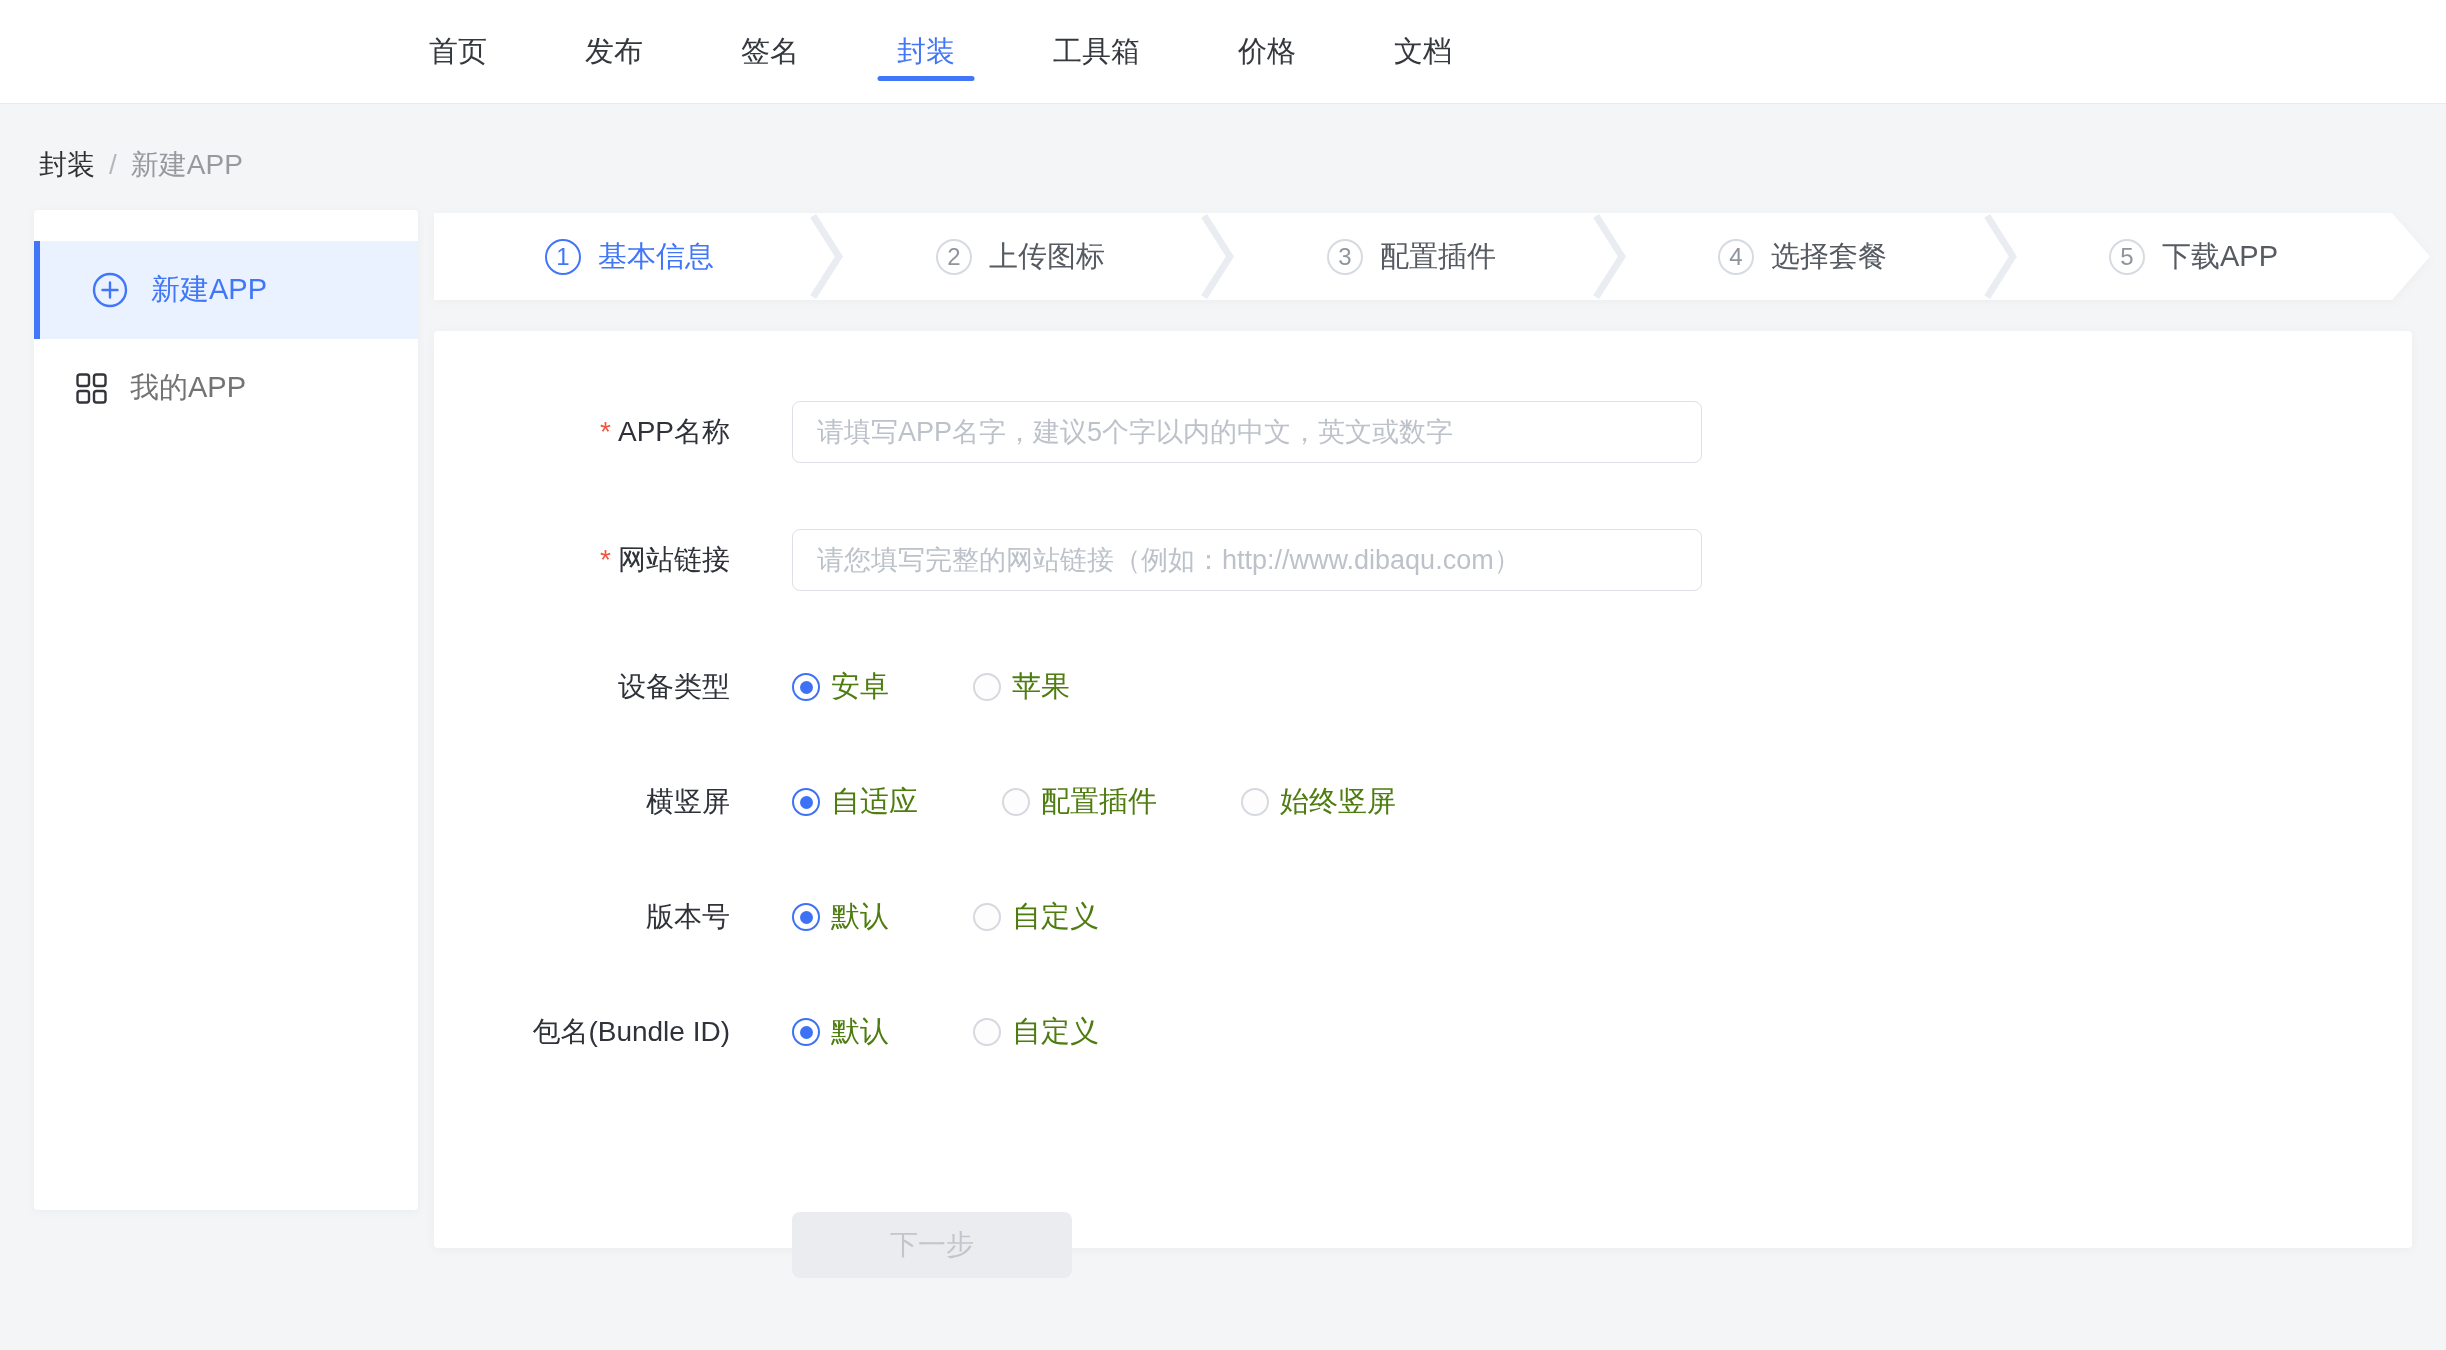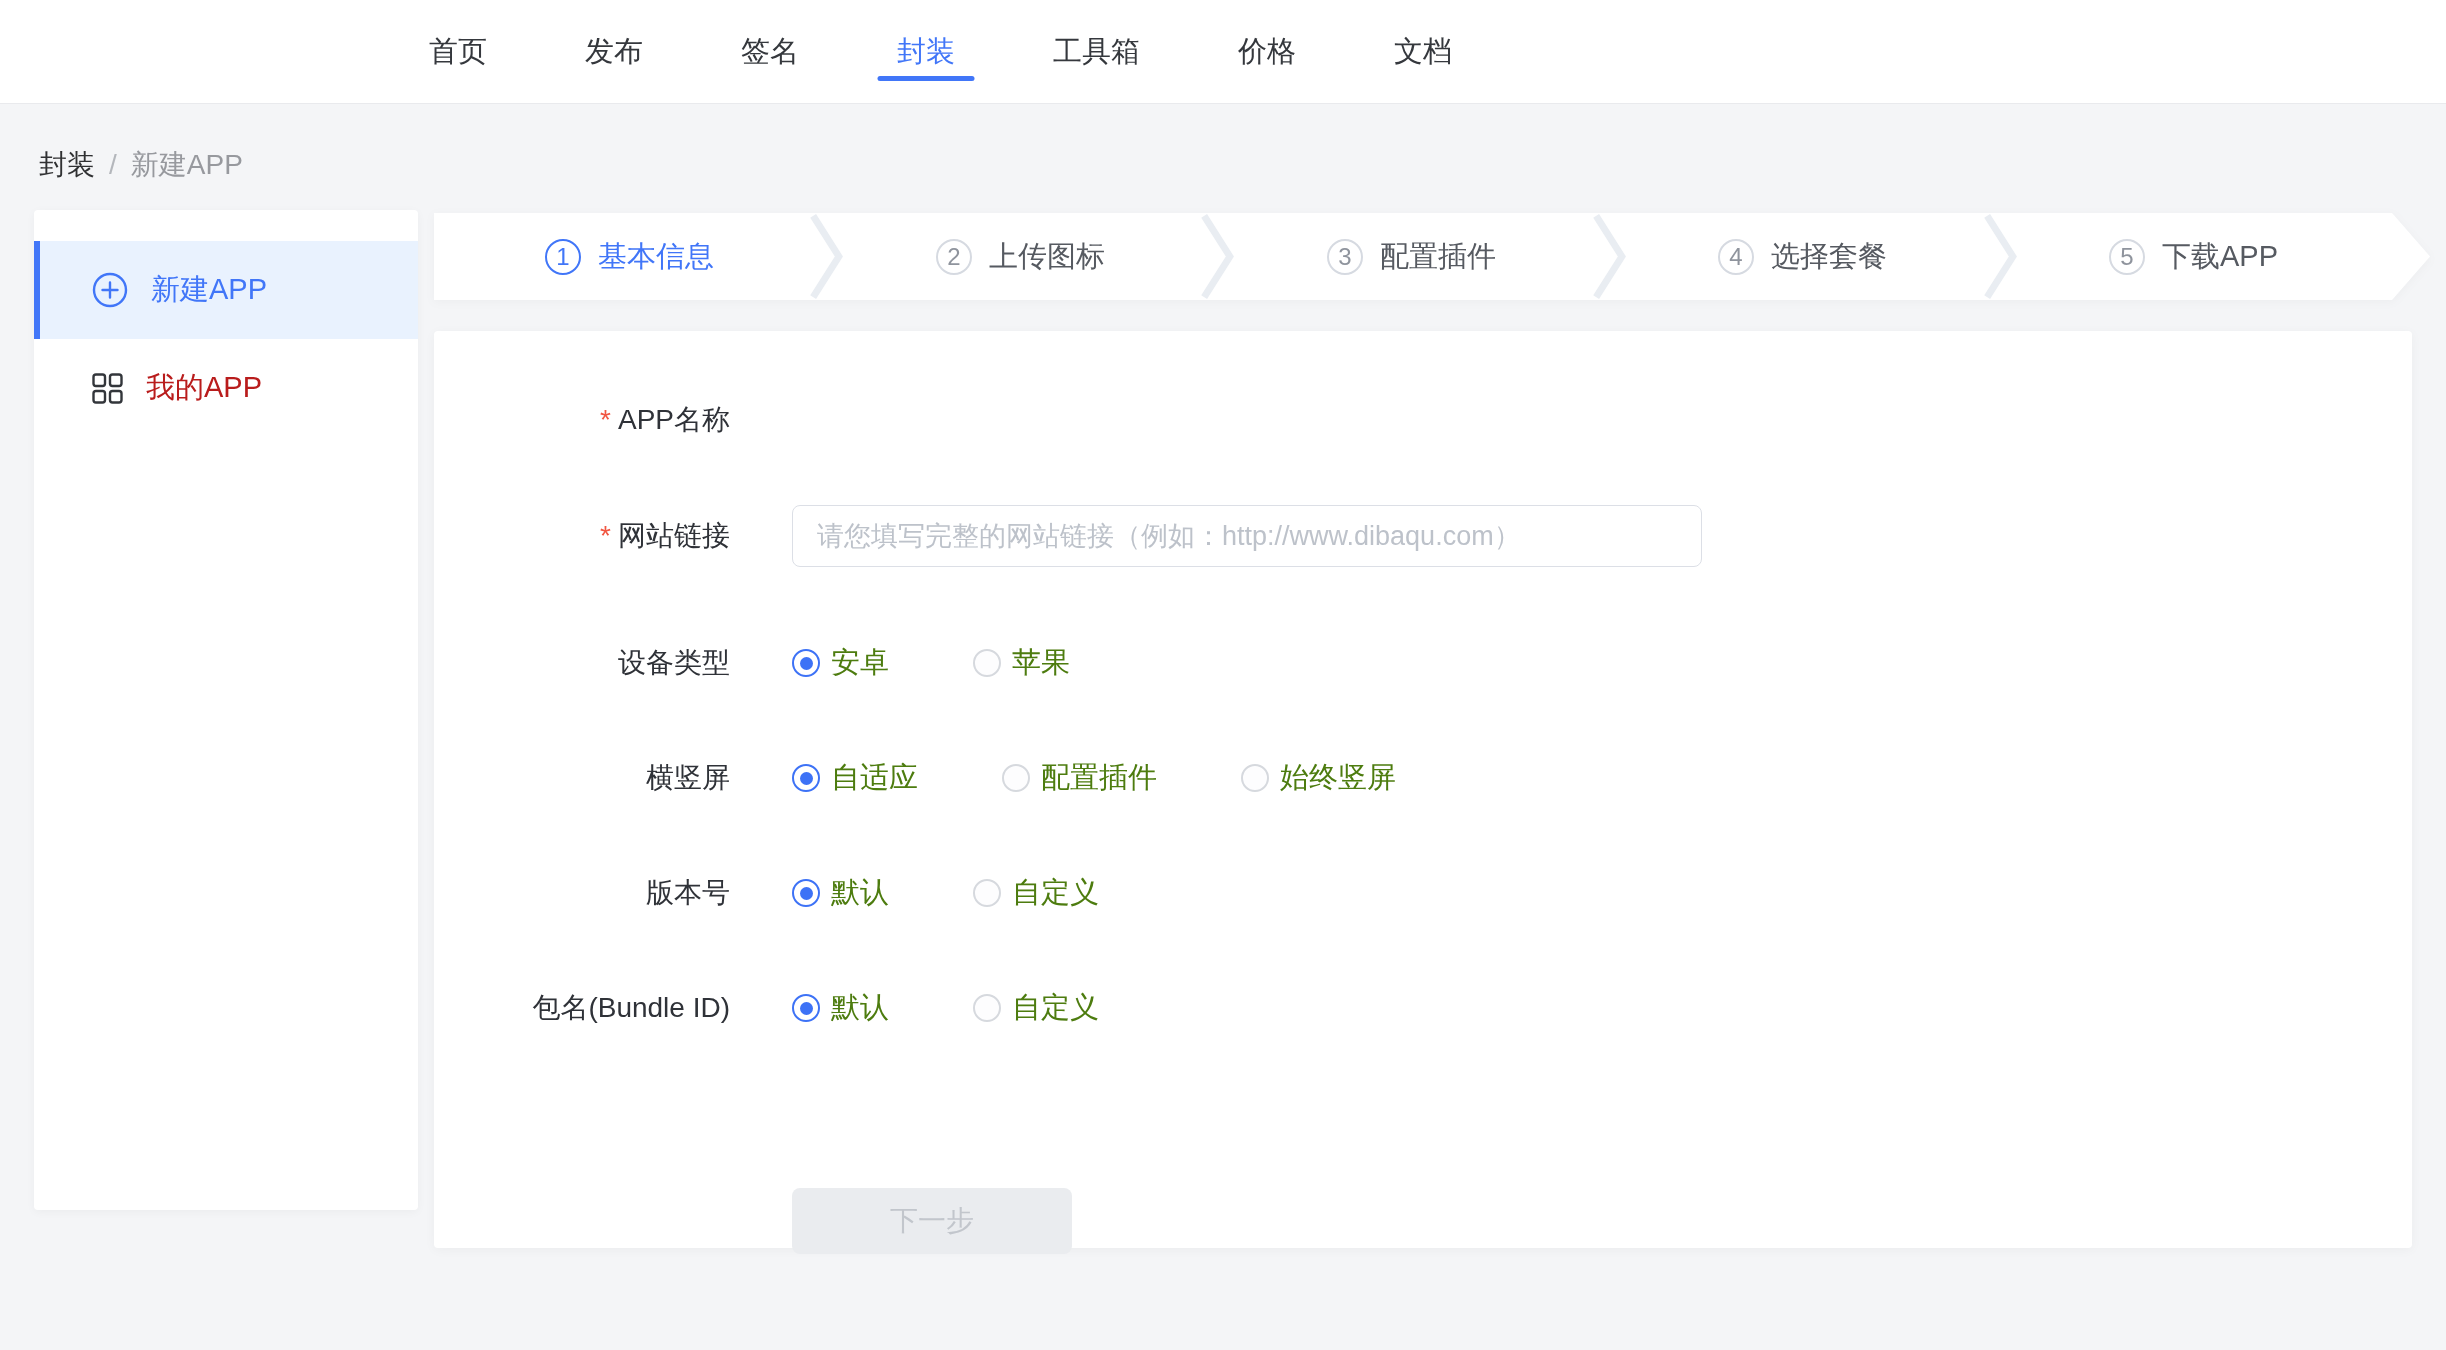--- a/index.html
+++ b/index.html
@@ -33,22 +33,22 @@
   .bc-sep { color:#b4b7bc; margin:0 14px; }
   .bc-cur { color:#97999e; }
 
   
   .sidebar {
     position:absolute; left:34px; top:210px; width:384px; height:1000px;
     background:#ffffff; border-radius:4px; box-shadow:0 2px 10px rgba(0,0,0,0.04);
     padding-top:31px;
   }
   .side-item {
-    height:98px; display:flex; align-items:center; padding-left:58px;
-    font-size:29px; color:#b91c1c; cursor:pointer;
+    height:98px; display:flex; align-items:center; padding-left:42px;
+    font-size:29px; color:#737373; cursor:pointer;
   }
   .side-item.active {
     background:#e9f2fe; border-left:6px solid #4176f8; padding-left:52px; color:#4176f8;
   }
   .side-icon { display:inline-flex; flex:0 0 auto; }
   .side-label { margin-left:23px; }
 
   
   .steps-wrap { position:absolute; left:434px; top:213px; width:1996px; height:87px;
     filter:drop-shadow(0 2px 5px rgba(0,0,0,0.03)); }
@@ -204,20 +204,21 @@
     </svg>
   </div>
 
   <main class="card">
 
     <div class="form-row row-appname">
       <div class="form-label">
         <span class="req">*</span>
         <span>APP名称</span>
       </div>
+      <input class="text-input" type="text" placeholder="请填写APP名字，建议5个字以内的中文，英文或数字" style="">
     </div>
 
     <div class="form-row row-siteurl">
       <div class="form-label">
         <span class="req">*</span>
         <span>网站链接</span>
       </div>
       <input class="text-input" type="text" placeholder="请您填写完整的网站链接（例如：http://www.dibaqu.com）" style="">
     </div>
 

